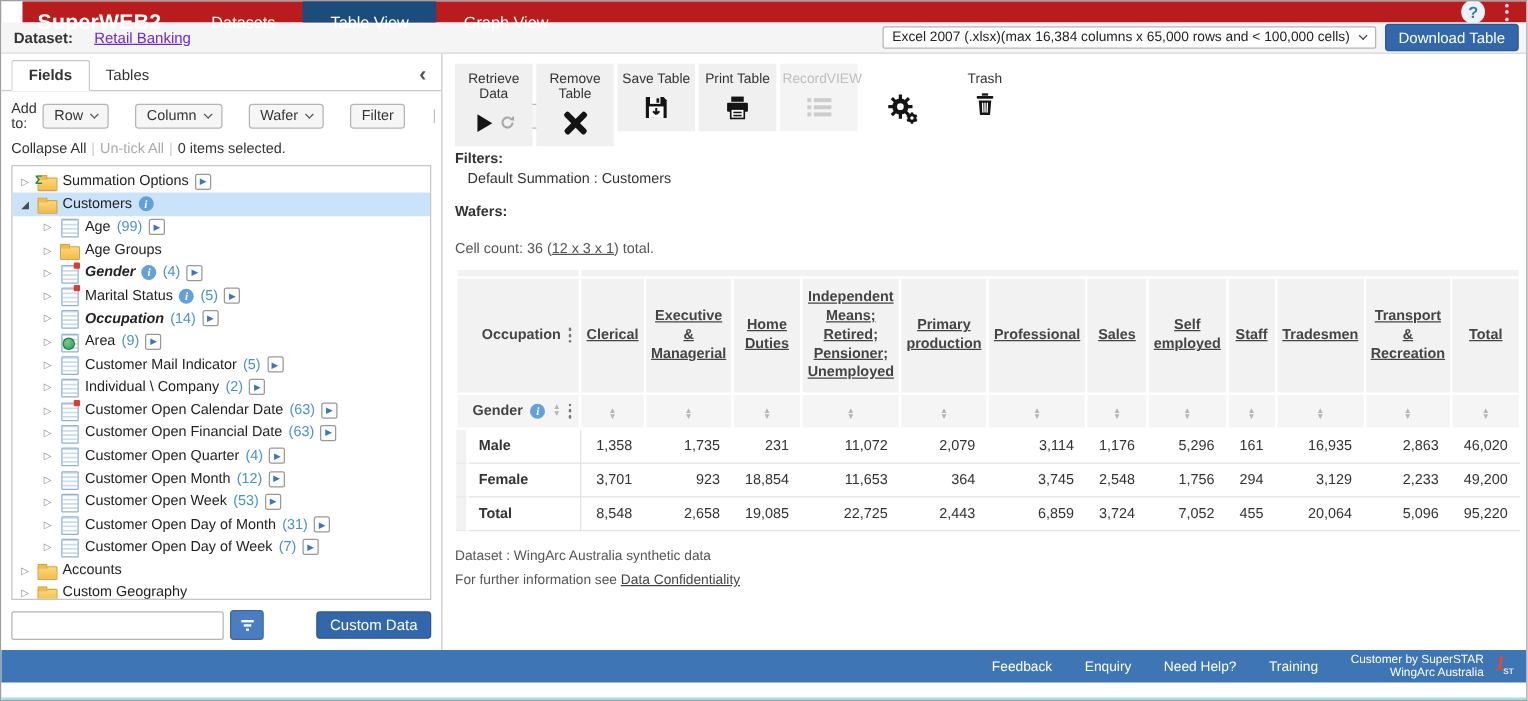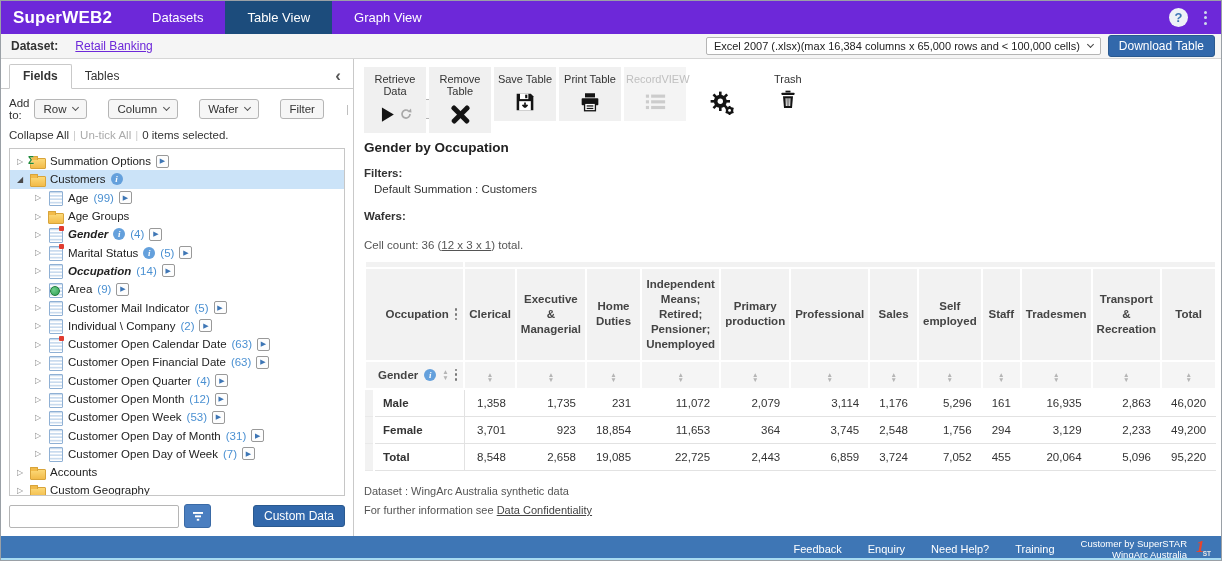--- a/index.html
+++ b/index.html
@@ -1,21 +1,21 @@
 <!DOCTYPE html>
 <html><head>
 <meta charset="utf-8">
 <style>
   * { box-sizing: border-box; margin: 0; padding: 0; }
   body { font-family: "Liberation Sans", sans-serif; font-size: 12px; color: #333; background:#e9e9e9; }
   .screen { width: 1222px; height: 561px; background: #fff; border: 1px solid #9aa0a6; position: relative; overflow: hidden; }
   .screen::after { content:""; position:absolute; left:0; right:0; bottom:0; height:2px; background:#a7dbf2; }
 
   
-  .navbar { height: 33px; background: #6d28d9; display: flex; align-items: stretch; color: #fff; }
+  .navbar { height: 17px; background: #b91c1c; display: flex; align-items: stretch; color: #fff; margin-left: 17px; }
   .brand { font-size: 17px; font-weight: bold; padding: 0 18px 0 12px; line-height: 33px; letter-spacing: .2px; }
   .navtabs { display: flex; }
   .navtab { padding: 0 22px; line-height: 33px; font-size: 13px; cursor: pointer; }
   .navtab.active { background: #1c4c7c; }
   .navtab.muted { color: #a9c6e6; }
   .nav-right { margin-left: auto; display: flex; align-items: center; gap: 14px; padding-right: 12px; }
   .searchbox { background: #fff; border-radius: 2px; height: 24px; width: 134px; display: flex; align-items: center; padding: 0 6px 0 8px; }
   .searchbox input { border: none; outline: none; flex: 1; width: 90px; font-size: 12px; font-family: "Liberation Sans", sans-serif; color: #333; }
   .helpicon { width: 19px; height: 19px; border-radius: 50%; background: #eef2f7; color: #3e76b5; font-weight: bold; font-size: 13px; display: flex; align-items: center; justify-content: center; }
   .vdots-nav { display: inline-flex; flex-direction: column; gap: 2.5px; padding: 2px; }
@@ -89,21 +89,21 @@
   .tbl-title { font-size: 13.5px; font-weight: bold; color: #222; margin: 7px 0 12px; }
   .meta-label { font-weight: bold; font-size: 11.5px; margin-bottom: 4px; }
   .meta-value { font-size: 11.5px; margin-left: 10px; color: #333; }
   .wafers { margin-top: 15px; }
   .cellcount { margin-top: 17px; font-size: 11.5px; color: #555; }
   .cellcount a { color: #555; }
   .datatable { border-collapse: collapse; margin-top: 9px; table-layout: fixed; }
   .datatable td, .datatable th { font-size: 11.5px; }
   .gutcell { background: #f2f2f2; border: 2px solid #fff; }
   .gutrow td { height: 7px; padding: 0; }
-  .h { background: #f2f2f2; border: 2px solid #fff; font-weight: bold; color: #444; text-align: center; padding: 8px 4px; line-height: 1.3; }
+  .h { background: #f2f2f2; border: 2px solid #fff; font-weight: bold; color: #444; text-align: center; padding: 8px 4px; line-height: 1.3; text-decoration: underline; }
   .corner { background: #f2f2f2; border: 2px solid #fff; text-align: right; padding: 8px 6px 8px 4px; font-weight: bold; color: #444; }
   .corner .inner, .rowfield .inner { display: inline-flex; align-items: center; gap: 6px; }
   .s { background: #f5f5f5; border: 2px solid #fff; text-align: center; padding: 5px 0; }
   .rowfield { background: #f5f5f5; border: 2px solid #fff; font-weight: bold; color: #444; padding: 5px 6px 5px 12px; text-align: left; }
   .updown { display: inline-flex; flex-direction: column; align-items: center; line-height: 5.5px; font-size: 6.5px; color: #b5b5b5; cursor: pointer; }
   .updown::before { content: "▲"; } .updown::after { content: "▼"; }
   .vdots { display: inline-flex; flex-direction: column; gap: 2px; cursor: pointer; }
   .vdots i { width: 2.6px; height: 2.6px; border-radius: 50%; background: #777; }
   .rl { font-weight: bold; color: #333; padding: 7px 8px; border-bottom: 1px solid #e2e2e2; border-right: 1px solid #e2e2e2; }
   .v { text-align: right; padding: 7px 10px; border-bottom: 1px solid #e2e2e2; color: #333; }
@@ -454,21 +454,20 @@
               <path d="M4 8.8h12l-1.2 14H5.2z" fill="#141414"></path>
               <g stroke="#fff" stroke-width="1.3">
                 <line x1="7.7" y1="11" x2="8" y2="20.5"></line>
                 <line x1="10" y1="11" x2="10" y2="20.5"></line>
                 <line x1="12.3" y1="11" x2="12" y2="20.5"></line>
               </g>
             </svg>
         </div>
       </div>
 
-      <div class="tbl-title">Gender by Occupation</div>
 
       <div class="meta-label">Filters:</div>
       <div class="meta-value">Default Summation : Customers</div>
       <div class="meta-label wafers">Wafers:</div>
 
       <div class="cellcount"><span>Cell count: 36 (</span><a href="#">12 x 3 x 1</a><span>) total.</span></div>
 
       <table class="datatable">
         <colgroup id="tbl-cols">
             <col style="width:8px">

